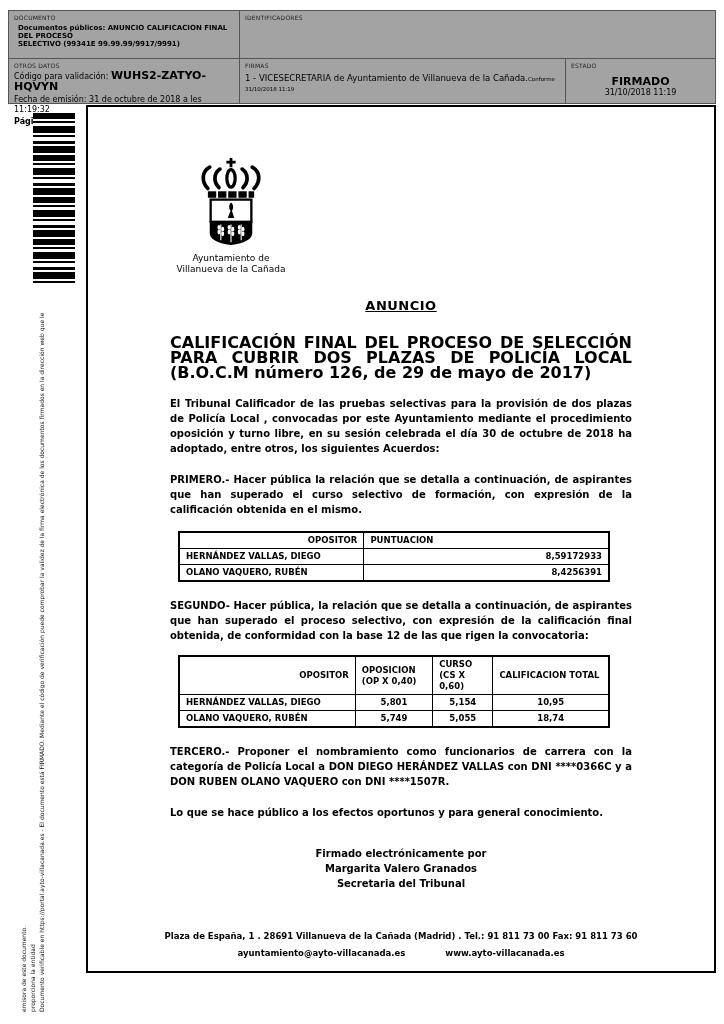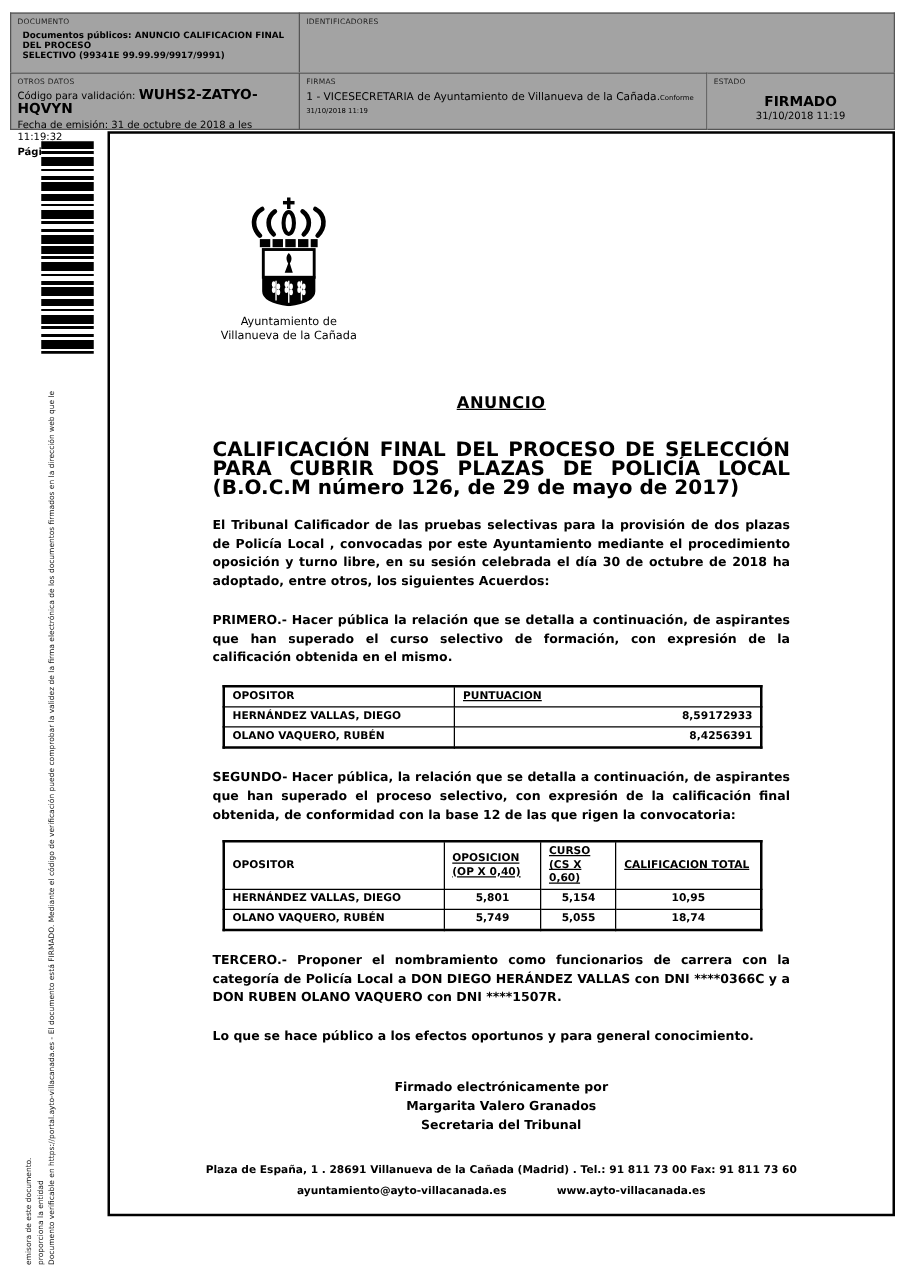--- a/index.html
+++ b/index.html
@@ -46,29 +46,29 @@
     font-size:6px; line-height:9px; color:#111; white-space:normal;
   }
 
   
   .doc-box {
     position:absolute; left:86px; top:105px; width:630px; height:868px;
     border:2px solid #000; background:#fff; padding:0 82px;
   }
   .logo-wrap { margin-top:50px; width:150px; margin-left:-14px; text-align:center; }
   .org-name { font-size:9px; line-height:11px; margin-top:4px; }
-  .title { margin-top:40px; text-align:center; font-weight:bold; font-size:13px; text-decoration:underline; letter-spacing:.5px; }
+  .title { margin-top:23px; text-align:center; font-weight:bold; font-size:13px; text-decoration:underline; letter-spacing:.5px; }
   .subtitle { margin-top:22px; font-weight:bold; font-size:16px; line-height:15px; text-align:justify; }
   .para { margin-top:16px; font-weight:bold; font-size:10px; line-height:15px; text-align:justify; }
 
   table { border-collapse:collapse; margin-top:14px; margin-left:8px; width:432px; border:2px solid #000; }
   th, td { border:1px solid #000; font-size:8.5px; font-weight:bold; padding:2px 6px; line-height:11px; }
   .t1-col-name { width:43%; }
-  th.c-center { text-align:left; }
-  th.c-left { text-align:left;text-decoration:underline; }
+  th.c-center { text-align:right; }
+  th.c-left { text-align:left; }
   td.c-left { text-align:left; }
   td.c-right { text-align:right; }
   td.c-center { text-align:center; }
   .t2-col-name { width:41%; }
   .t2-col-op { width:18%; }
   .t2-col-cs { width:14%; }
   .t2-col-total { width:27%; }
 
   .signature { margin-top:26px; text-align:center; font-weight:bold; font-size:10px; line-height:15px; }
   .footer { position:absolute; left:0; right:0; bottom:12px; text-align:center; font-weight:bold; font-size:8.5px; line-height:11px; }

